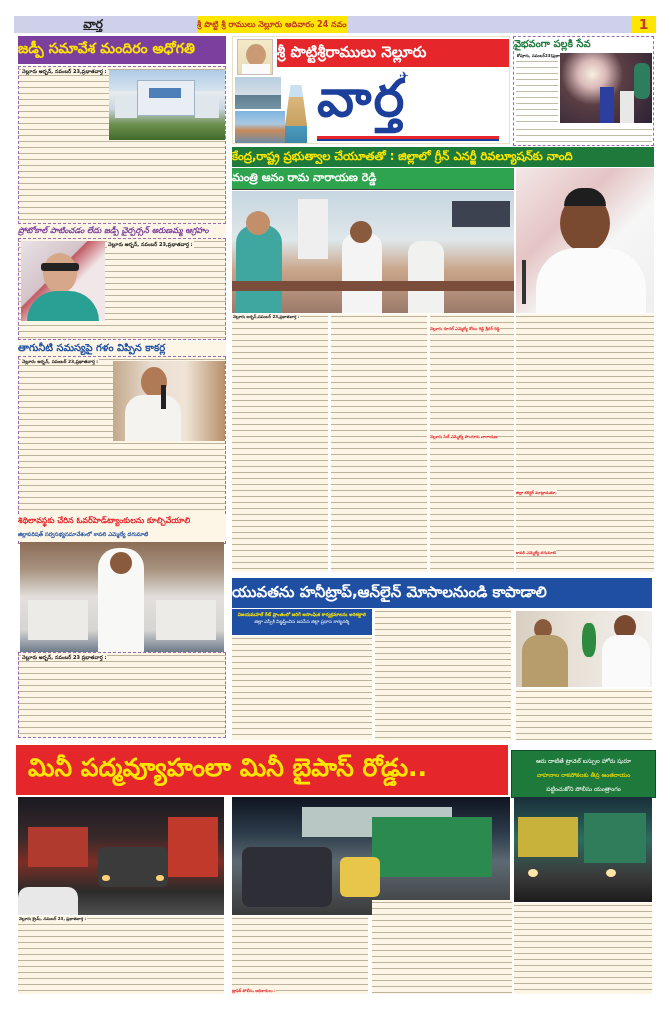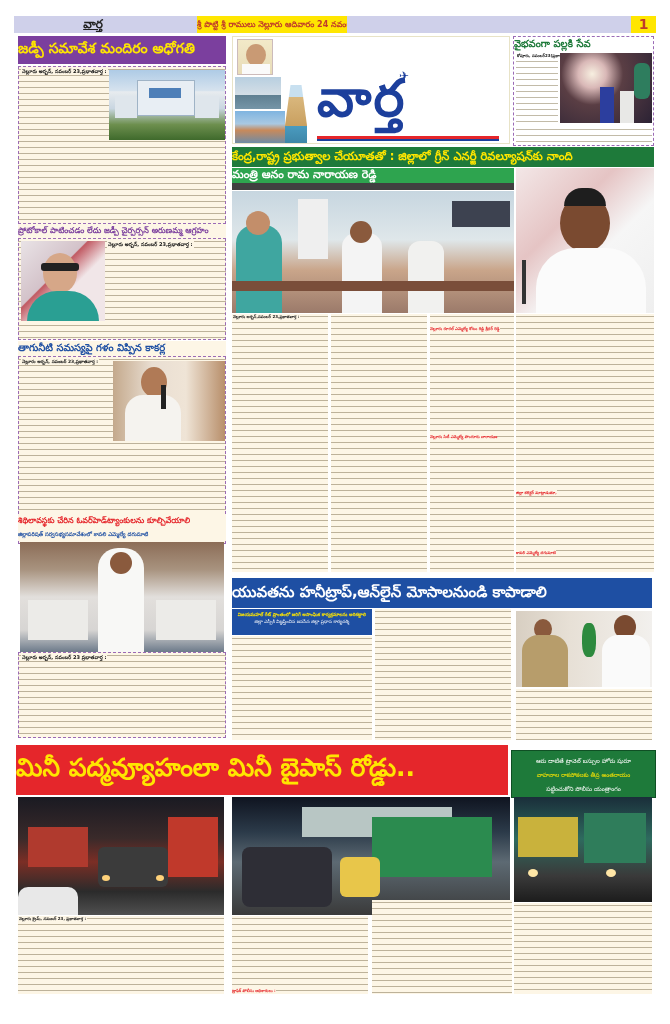--- a/index.html
+++ b/index.html
@@ -35,21 +35,21 @@
 <div class="abs dashed text-block" style="left:18px;top:66px;width:208px;height:158px;">
   <div class="abs dl" style="left:2px;top:1px;">నెల్లూరు అర్బన్, నవంబర్ 23,ప్రభాతవార్త :</div>
   <div class="abs photo" style="left:90px;top:3px;width:116px;height:70px;background:linear-gradient(to bottom,#aecbe6 0%,#d7e3ee 30%,#e8ecef 31%,#c9d6e1 55%,#6d8f4e 78%,#3f6a2c 100%);">
     <div class="abs" style="left:28px;top:10px;width:58px;height:36px;background:#e8eef4;border:1px solid #9fb3c6;"></div>
     <div class="abs" style="left:40px;top:18px;width:32px;height:10px;background:#4e7fb8;"></div>
     <div class="abs" style="left:6px;top:26px;width:22px;height:22px;background:#dfe6ec;"></div>
     <div class="abs" style="left:86px;top:26px;width:24px;height:22px;background:#dfe6ec;"></div>
   </div>
 </div>
 
-<div class="abs headline" style="left:18px;top:224px;width:208px;height:14px;background:#fdf6e6;color:#7b3f9e;font-size:8px;">
+<div class="abs headline" style="left:18px;top:224px;width:208px;height:14px;background:#fdf6e6;color:#7b3f9e;font-size:8px;font-style:italic;">
   <span>ప్రోటోకాల్ పాటించడం లేదు జడ్పీ చైర్పర్సన్ అరుణమ్మ ఆగ్రహం</span>
 </div>
 <div class="abs dashed text-block" style="left:18px;top:238px;width:208px;height:102px;">
   <div class="abs photo" style="left:2px;top:2px;width:84px;height:80px;background:linear-gradient(135deg,#e9e3e6 0%,#d3c2c9 40%,#c15a63 41%,#f1e6e8 60%);">
     <div class="abs" style="left:22px;top:12px;width:34px;height:40px;border-radius:50%;background:#d6a788;"></div>
     <div class="abs" style="left:20px;top:22px;width:38px;height:8px;background:#222;border-radius:3px;"></div>
     <div class="abs" style="left:6px;top:50px;width:72px;height:30px;background:#2a9f93;border-radius:30px 30px 0 0;"></div>
   </div>
   <div class="abs dl" style="left:88px;top:2px;">నెల్లూరు అర్బన్, నవంబర్ 23,ప్రభాతవార్త :</div>
 </div>
@@ -80,20 +80,23 @@
 </div>
 <div class="abs dashed text-block" style="left:18px;top:652px;width:208px;height:86px;">
   <div class="abs dl" style="left:2px;top:1px;">నెల్లూరు అర్బన్, నవంబర్ 23 ప్రభాతవార్త :</div>
 </div>
 
 <div class="abs" style="left:232px;top:36px;width:278px;height:108px;background:#fff;border:1px solid #e8e3c7;">
   <div class="abs photo" style="left:4px;top:2px;width:36px;height:36px;background:linear-gradient(to bottom,#f2e9c8 0%,#e8dcb8 100%);border:1px solid #cbb;">
     <div class="abs" style="left:8px;top:4px;width:20px;height:22px;border-radius:50%;background:#c99a74;"></div>
     <div class="abs" style="left:4px;top:24px;width:28px;height:12px;background:#fafafa;"></div>
   </div>
+  <div class="abs headline" style="left:44px;top:2px;width:232px;height:28px;background:#e5262b;color:#ffffff;font-size:15px;">
+    <span>శ్రీ పొట్టిశ్రీరాములు నెల్లూరు</span>
+  </div>
   <div class="abs photo" style="left:2px;top:40px;width:46px;height:32px;background:linear-gradient(to bottom,#b8cfe0 0%,#d4dee6 55%,#5f7f91 56%,#7595a7 100%);"></div>
   <div class="abs photo" style="left:2px;top:74px;width:50px;height:32px;background:linear-gradient(to bottom,#7fb4e0 0%,#a9c9e2 40%,#c88a5b 60%,#6e8ba6 100%);"></div>
   <div class="abs photo" style="left:52px;top:48px;width:22px;height:58px;background:linear-gradient(to bottom,#c8e0f0 0%,#c8e0f0 20%,#d9b77d 21%,#c9a060 70%,#4a9bbf 71%,#3d86a8 100%);clip-path:polygon(25% 0,75% 0,100% 70%,100% 100%,0 100%,0 70%);"></div>
   <div class="abs" style="left:166px;top:34px;width:20px;height:10px;color:#1c3f9c;font-size:12px;line-height:10px;">✈</div>
   <div class="abs headline" style="left:84px;top:36px;width:182px;height:62px;color:#1c3f9c;font-size:52px;font-weight:bold;letter-spacing:2px;">
     <span>వార్త</span>
   </div>
   <div class="abs" style="left:84px;top:99px;width:182px;height:3px;background:#e5262b;"></div>
   <div class="abs" style="left:84px;top:102px;width:182px;height:2px;background:#1c3f9c;"></div>
 </div>
@@ -108,21 +111,21 @@
     <div class="abs" style="left:40px;top:34px;width:14px;height:36px;background:#2c3e9e;"></div>
     <div class="abs" style="left:60px;top:38px;width:14px;height:32px;background:#e8e8e6;"></div>
     <div class="abs" style="left:74px;top:10px;width:16px;height:36px;background:#2e7d5e;border-radius:6px;"></div>
   </div>
   <div class="abs text-block-white" style="left:2px;top:90px;width:136px;height:16px;"></div>
 </div>
 
 <div class="abs headline" style="left:232px;top:147px;width:422px;height:20px;background:#1e7a3a;color:#ffe600;font-size:11.5px;">
   <span>కేంద్ర,రాష్ట్ర ప్రభుత్వాల చేయూతతో : జిల్లాలో గ్రీన్ ఎనర్జీ రివల్యూషన్‌కు నాంది</span>
 </div>
-<div class="abs headline" style="left:232px;top:168px;width:282px;height:22px;background:#2ea44f;color:#ffffff;font-size:11px;border-bottom:7px solid #404040;">
+<div class="abs headline" style="left:232px;top:168px;width:282px;height:22px;background:#2ea44f;color:#ffffff;font-size:11px;border-bottom:1px solid #404040;">
   <span>మంత్రి ఆనం రామ నారాయణ రెడ్డి</span>
 </div>
 <div class="abs photo" style="left:232px;top:191px;width:282px;height:122px;background:linear-gradient(to bottom,#c7d6e0 0%,#dfe7ea 40%,#c9a58a 65%,#9b7a6a 100%);">
   <div class="abs" style="left:4px;top:34px;width:46px;height:88px;background:#3fa6a0;border-radius:18px 18px 0 0;"></div>
   <div class="abs" style="left:14px;top:20px;width:24px;height:24px;border-radius:50%;background:#c38e6a;"></div>
   <div class="abs" style="left:66px;top:8px;width:30px;height:60px;background:#efefef;"></div>
   <div class="abs" style="left:110px;top:42px;width:40px;height:80px;background:#f4f4f4;border-radius:14px 14px 0 0;"></div>
   <div class="abs" style="left:118px;top:30px;width:22px;height:22px;border-radius:50%;background:#8a5a3d;"></div>
   <div class="abs" style="left:176px;top:50px;width:36px;height:72px;background:#f1f1ef;border-radius:12px 12px 0 0;"></div>
   <div class="abs" style="left:220px;top:10px;width:58px;height:26px;background:#3d4250;"></div>
@@ -159,21 +162,21 @@
 <div class="abs text-block" style="left:375px;top:609px;width:136px;height:131px;"></div>
 <div class="abs photo" style="left:516px;top:611px;width:136px;height:76px;background:linear-gradient(to right,#d8cfc2 0%,#e7e0d6 40%,#f2f0ed 100%);">
   <div class="abs" style="left:18px;top:8px;width:18px;height:20px;border-radius:50%;background:#8a5a3d;"></div>
   <div class="abs" style="left:6px;top:24px;width:46px;height:52px;background:#b79d6b;border-radius:16px 16px 0 0;"></div>
   <div class="abs" style="left:66px;top:12px;width:14px;height:34px;background:#2d8a3e;border-radius:40%;"></div>
   <div class="abs" style="left:98px;top:4px;width:22px;height:24px;border-radius:50%;background:#7a4a30;"></div>
   <div class="abs" style="left:86px;top:24px;width:48px;height:52px;background:#fafafa;border-radius:16px 16px 0 0;"></div>
 </div>
 <div class="abs text-block" style="left:516px;top:689px;width:136px;height:51px;"></div>
 
-<div class="abs headline" style="left:16px;top:745px;width:492px;height:50px;background:#e5262b;color:#ffe600;font-size:25px;">
+<div class="abs headline" style="left:16px;top:745px;width:492px;height:50px;background:#e5262b;color:#ffe600;font-size:25px;padding-left:12px;">
   <span>మినీ పద్మవ్యూహంలా మినీ బైపాస్ రోడ్డు..</span>
 </div>
 <div class="abs" style="left:511px;top:750px;width:145px;height:48px;background:#1e7a3a;border:1px solid #0f4f24;text-align:center;padding-top:3px;">
   <div style="color:#ffffff;font-size:6px;line-height:14px;white-space:nowrap;">ఆరు దాటితే ట్రావెల్ బస్సుల హోరు షురూ</div>
   <div style="color:#ffe600;font-size:6px;line-height:14px;white-space:nowrap;">వాహనాల రాకపోకలకు తీవ్ర అంతరాయం</div>
   <div style="color:#ffffff;font-size:6px;line-height:14px;white-space:nowrap;">పట్టించుకోని పోలీసు యంత్రాంగం</div>
 </div>
 
 <div class="abs photo" style="left:18px;top:797px;width:206px;height:118px;background:linear-gradient(to bottom,#1a1a22 0%,#3a2a2a 35%,#7b2e25 55%,#2b2b2b 80%,#505050 100%);">
   <div class="abs" style="left:10px;top:30px;width:60px;height:40px;background:#b03a2e;"></div>

